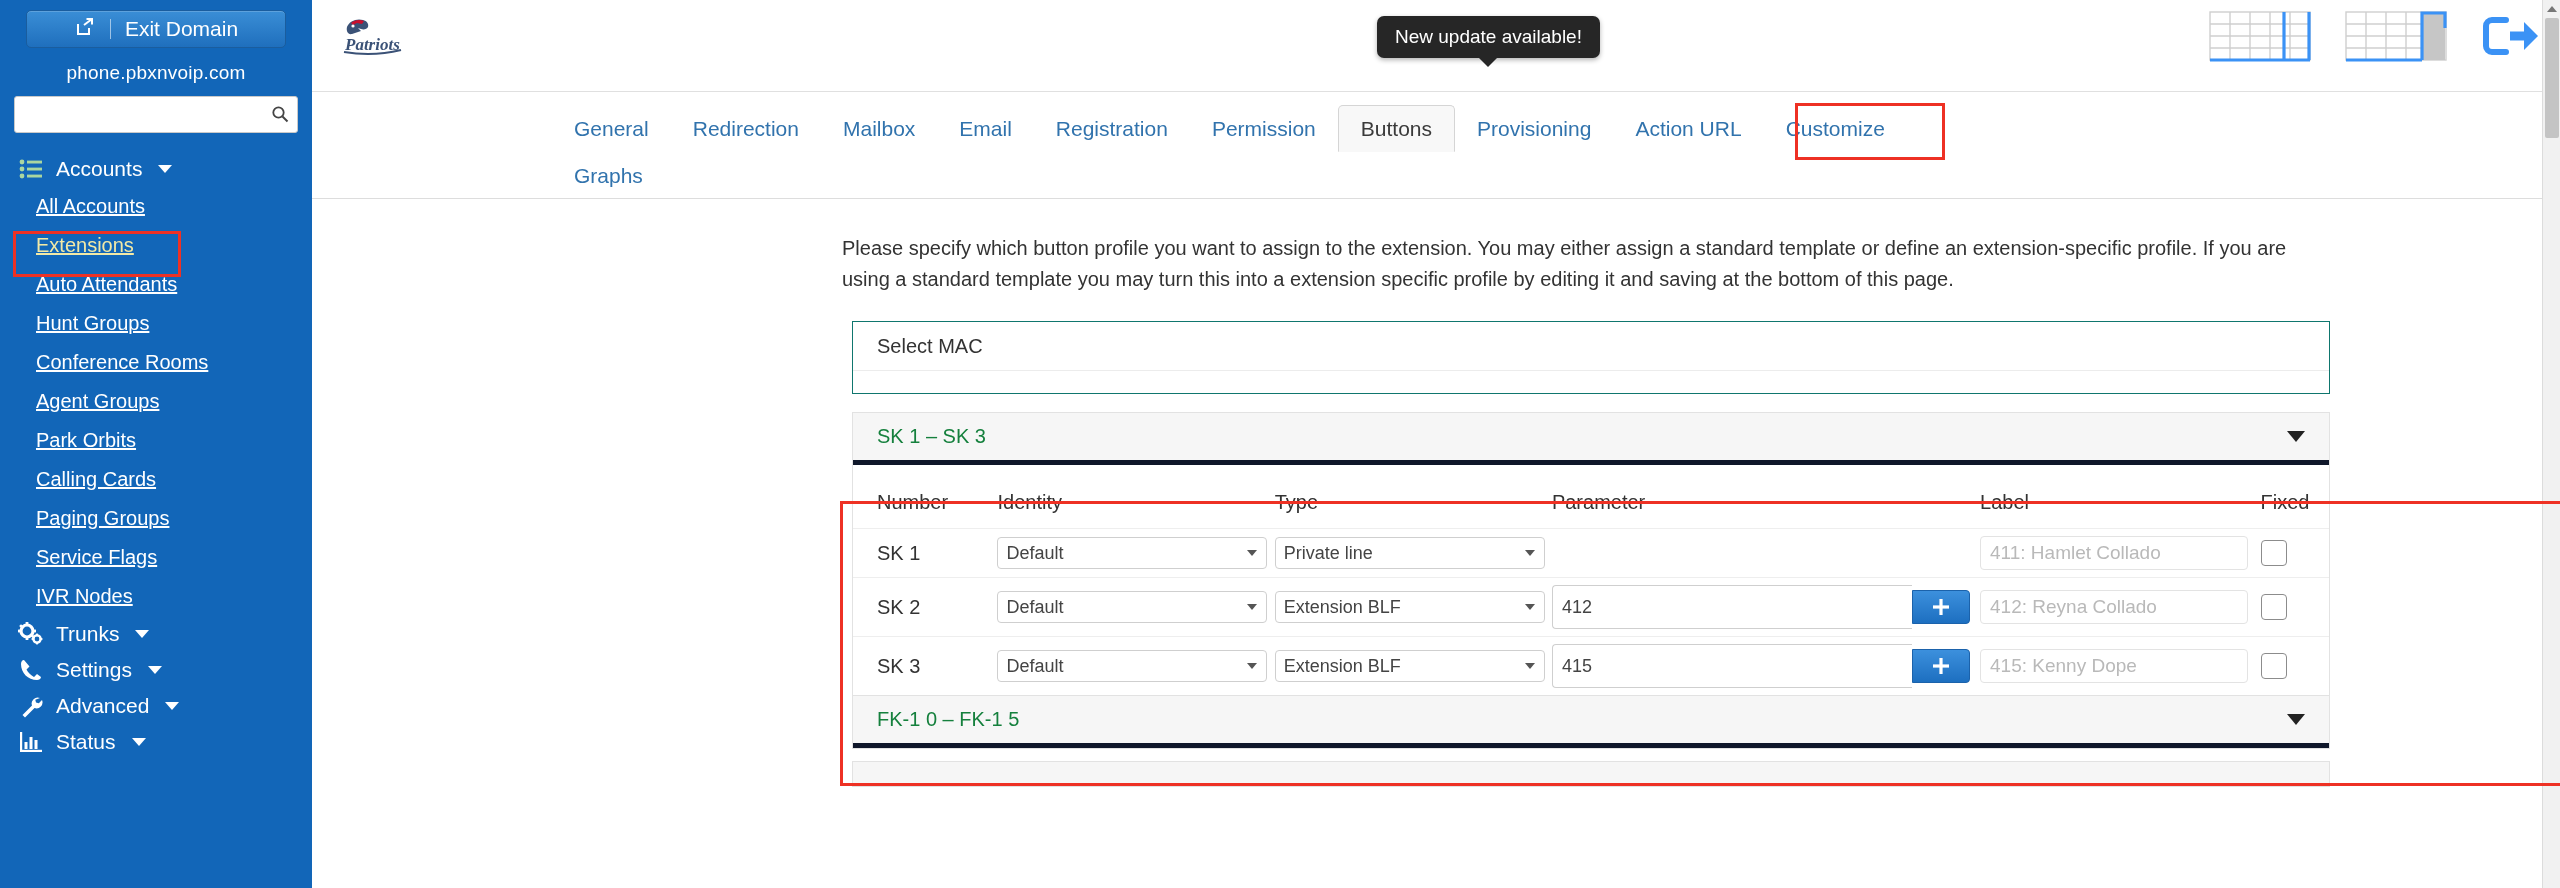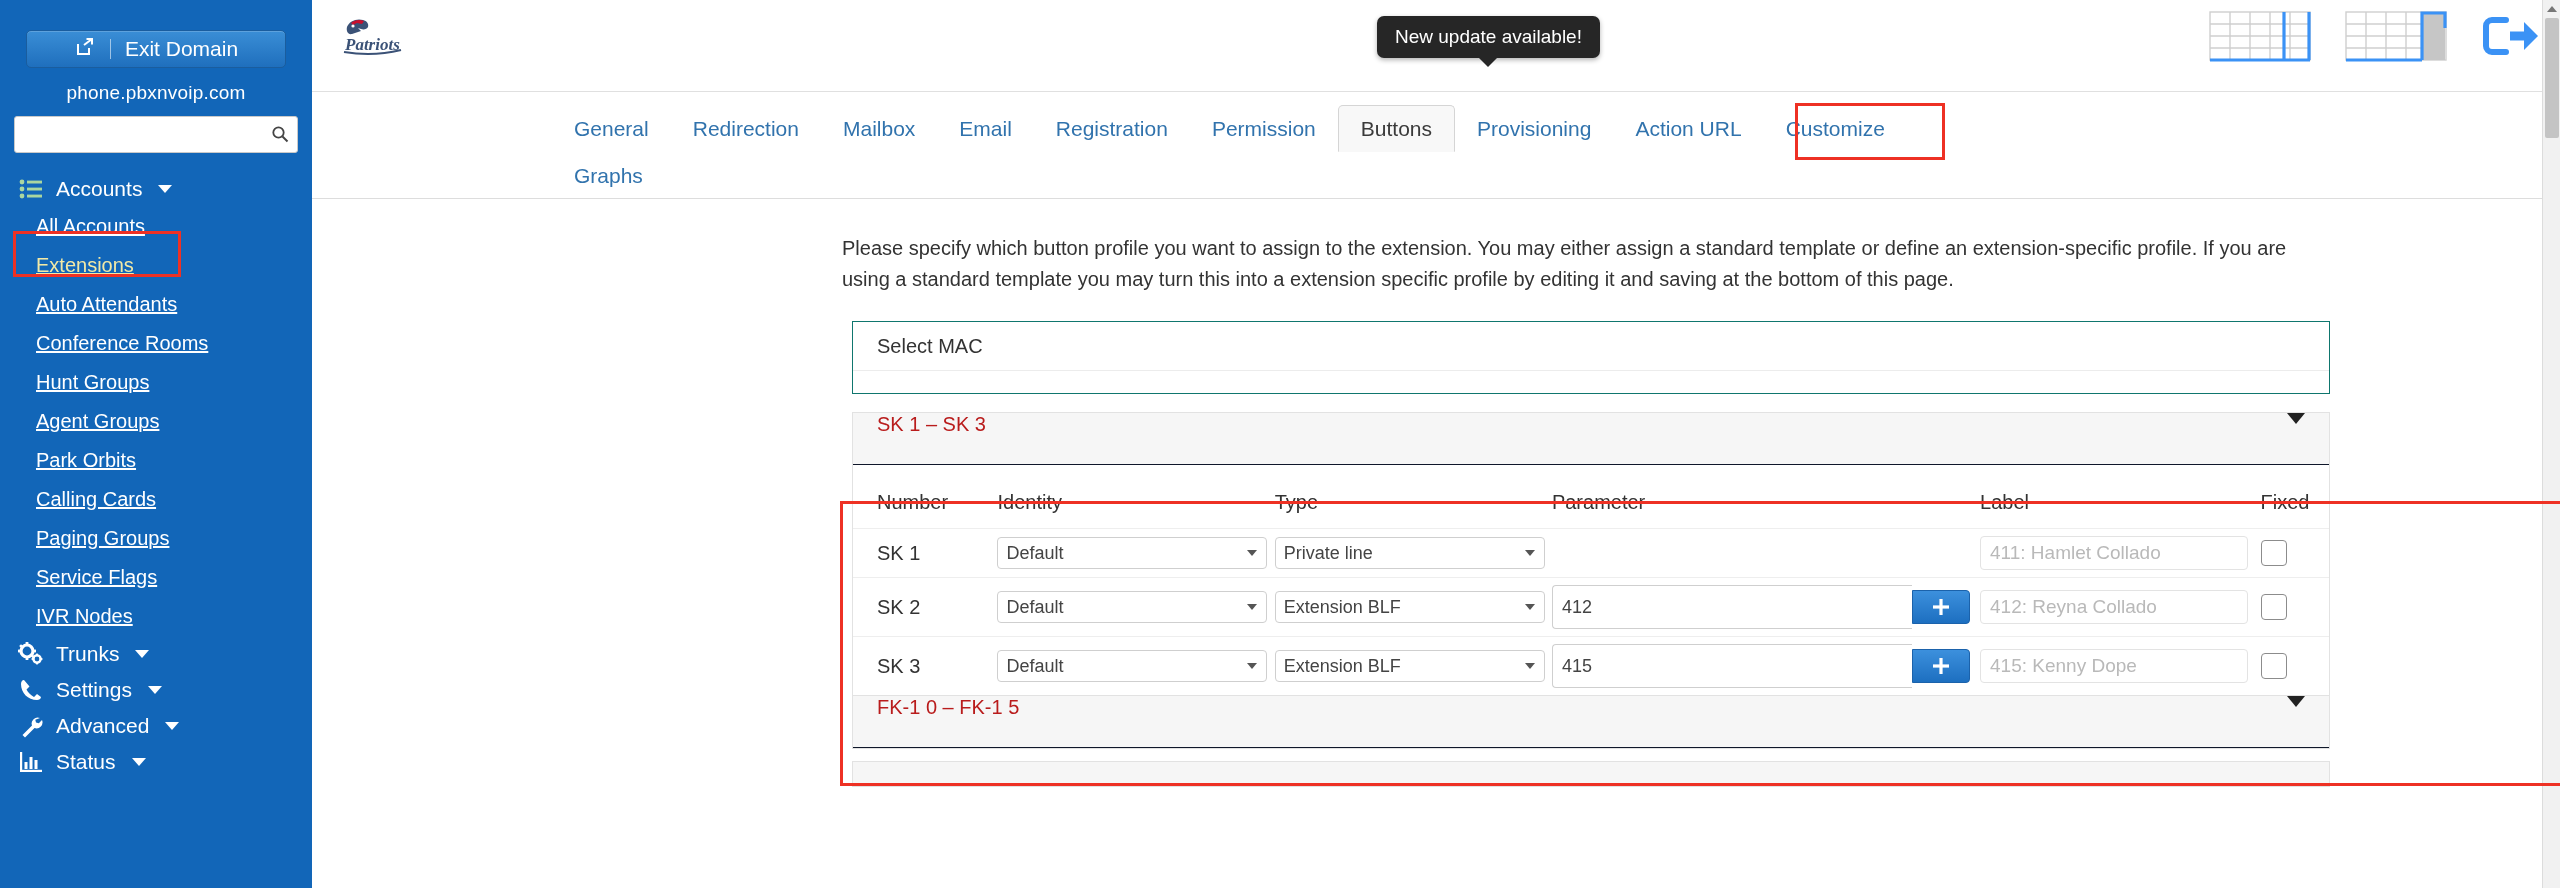--- a/index.html
+++ b/index.html
@@ -10,21 +10,21 @@
     overflow: hidden;
   }
   .app { position: relative; width: 2560px; height: 888px; display: flex; }
 
   
   .sidebar {
     width: 312px; height: 888px;
     background: #1266b8;
     position: relative;
     flex: 0 0 312px;
-    padding-top: 24px;
+    padding-top: 4px;
   }
   .exit-domain-btn {
     margin: 6px 26px 0 26px;
     height: 38px;
     background: linear-gradient(#3a8ed6, #1f6fbd);
     border: 1px solid #1a5d9e;
     border-radius: 5px;
     color: #fff;
     font-size: 21px;
     display: flex;
@@ -241,25 +241,25 @@
 
   
   .accordion {
     margin: 18px 230px 0 540px;
     border: 1px solid #e2e2e2;
     background: #fff;
   }
   .acc-head {
     height: 52px;
     background: #f6f6f6;
-    border-bottom: 1px solid #0f172a;
-    display: flex; align-items: flex-start;
+    border-bottom: 5px solid #0f172a;
+    display: flex; align-items: center;
     padding: 0 24px;
     font-size: 20px;
-    color: #b91c1c;
+    color: #15803d;
     cursor: pointer;
     justify-content: space-between;
   }
   .chev {
     width: 0; height: 0;
     border-left: 9px solid transparent;
     border-right: 9px solid transparent;
     border-top: 11px solid #222;
   }
   .btn-table { width: 100%; border-collapse: collapse; background: #fff; }
@@ -430,22 +430,22 @@
             <rect x="8" y="15.6" width="15" height="2.9" fill="#a9d6a0"></rect>
           </svg>
         </span>
         <span>Accounts</span>
         <span class="caret-down"></span>
       </div>
 
       <div class="nav-sub">All Accounts</div>
       <div class="nav-sub active">Extensions</div>
       <div class="nav-sub">Auto Attendants</div>
+      <div class="nav-sub">Hunt Groups</div>
       <div class="nav-sub">Conference Rooms</div>
-      <div class="nav-sub">Hunt Groups</div>
       <div class="nav-sub">Agent Groups</div>
       <div class="nav-sub">Park Orbits</div>
       <div class="nav-sub">Calling Cards</div>
       <div class="nav-sub">Paging Groups</div>
       <div class="nav-sub">Service Flags</div>
       <div class="nav-sub">IVR Nodes</div>
 
       <div class="nav-group-head">
         <span class="gicon">
           <svg width="26" height="24" viewBox="0 0 26 24" fill="#fff">

